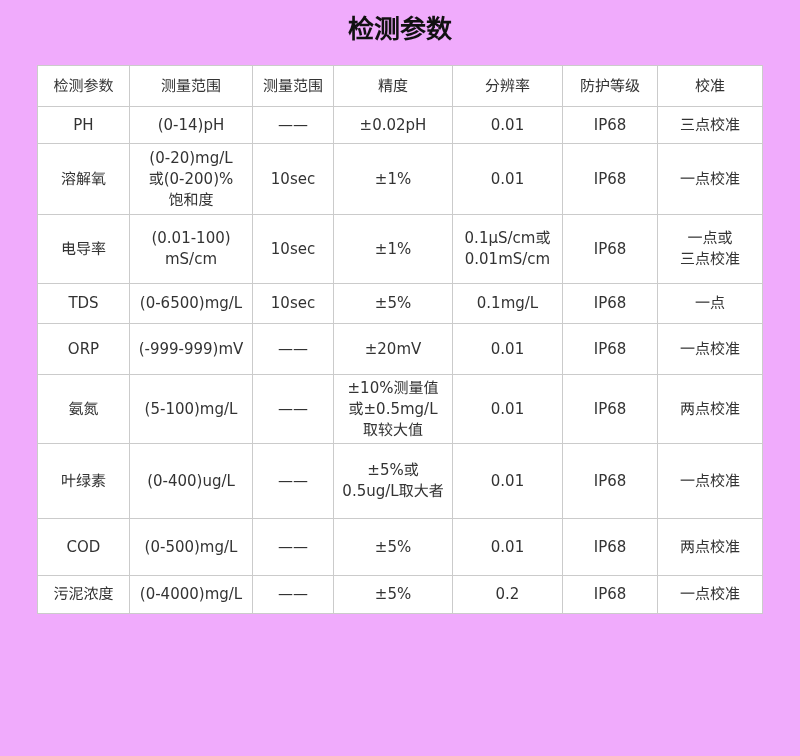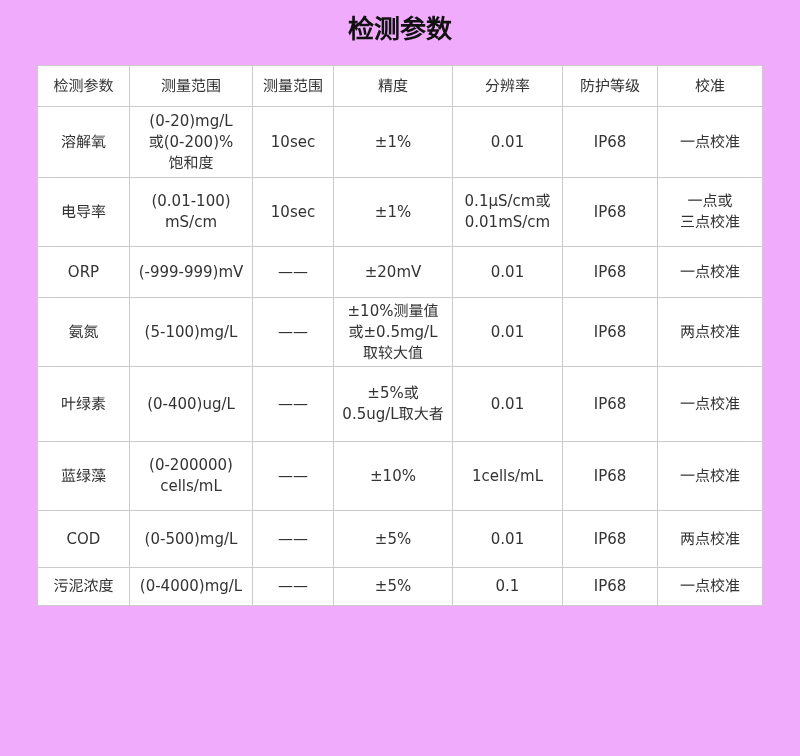--- a/index.html
+++ b/index.html
@@ -84,20 +84,29 @@
         <th>检测参数</th>
         <th>测量范围</th>
         <th>测量范围</th>
         <th>精度</th>
         <th>分辨率</th>
         <th>防护等级</th>
         <th>校准</th>
       </tr>
     </thead>
     <tbody>
+      <tr style="height:37px">
+        <td>PH</td>
+        <td>(0-14)pH</td>
+        <td>——</td>
+        <td>±0.02pH</td>
+        <td>0.01</td>
+        <td>IP68</td>
+        <td>三点校准</td>
+      </tr>
       <tr style="height:71px">
         <td>溶解氧</td>
         <td>(0-20)mg/L
 或(0-200)%
 饱和度</td>
         <td>10sec</td>
         <td>±1%</td>
         <td>0.01</td>
         <td>IP68</td>
         <td>一点校准</td>
@@ -106,20 +115,29 @@
         <td>电导率</td>
         <td>(0.01-100)
 mS/cm</td>
         <td>10sec</td>
         <td>±1%</td>
         <td>0.1μS/cm或
 0.01mS/cm</td>
         <td class="vtop">IP68</td>
         <td>一点或
 三点校准</td>
+      </tr>
+      <tr style="height:40px">
+        <td>TDS</td>
+        <td>(0-6500)mg/L</td>
+        <td>10sec</td>
+        <td>±5%</td>
+        <td>0.1mg/L</td>
+        <td>IP68</td>
+        <td>一点</td>
       </tr>
       <tr style="height:51px">
         <td>ORP</td>
         <td>(-999-999)mV</td>
         <td>——</td>
         <td>±20mV</td>
         <td>0.01</td>
         <td>IP68</td>
         <td>一点校准</td>
       </tr>
@@ -137,44 +155,34 @@
       <tr style="height:75px">
         <td>叶绿素</td>
         <td>(0-400)ug/L</td>
         <td>——</td>
         <td>±5%或
 0.5ug/L取大者</td>
         <td>0.01</td>
         <td>IP68</td>
         <td>一点校准</td>
       </tr>
-      <tr style="height:69px">
-        <td>蓝绿藻</td>
-        <td>(0-200000)
-cells/mL</td>
-        <td>——</td>
-        <td>±10%</td>
-        <td>1cells/mL</td>
-        <td>IP68</td>
-        <td>一点校准</td>
-      </tr>
       <tr style="height:57px">
         <td>COD</td>
         <td>(0-500)mg/L</td>
         <td>——</td>
         <td>±5%</td>
         <td>0.01</td>
         <td>IP68</td>
         <td>两点校准</td>
       </tr>
       <tr style="height:38px">
         <td>污泥浓度</td>
         <td>(0-4000)mg/L</td>
         <td>——</td>
         <td>±5%</td>
-        <td>0.1</td>
+        <td>0.2</td>
         <td>IP68</td>
         <td>一点校准</td>
       </tr>
     </tbody>
   </table>
 
 </div>
 
 </body></html>

